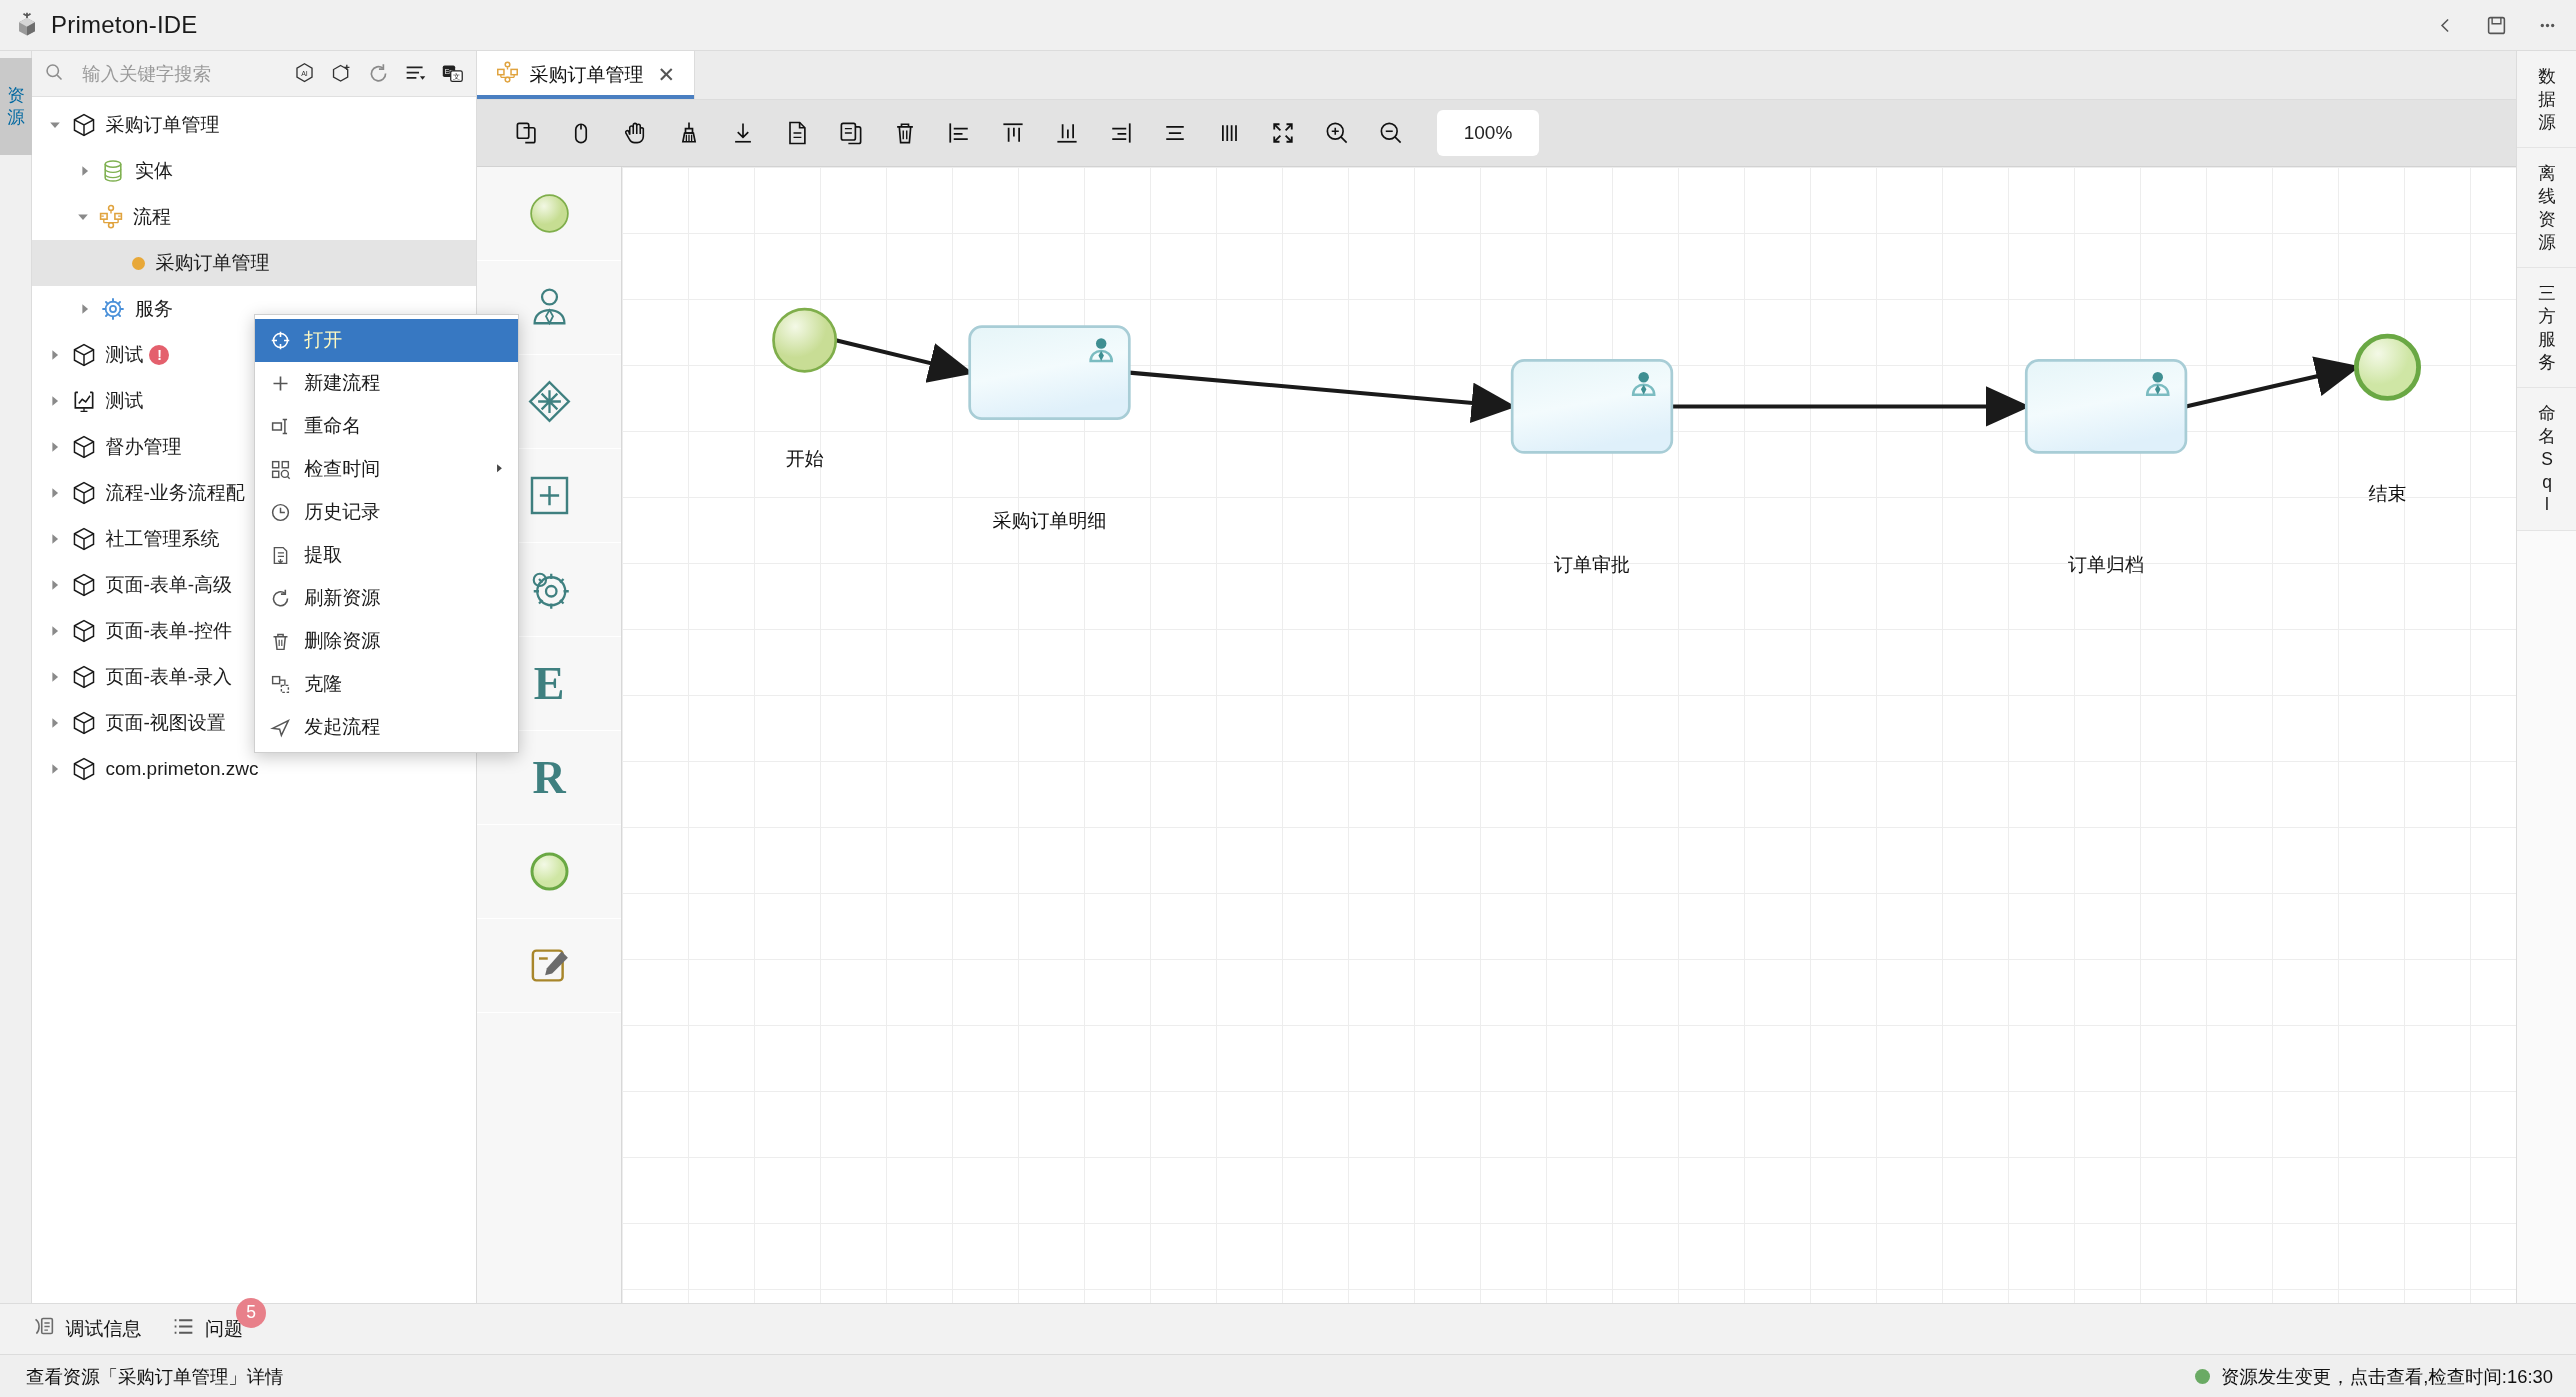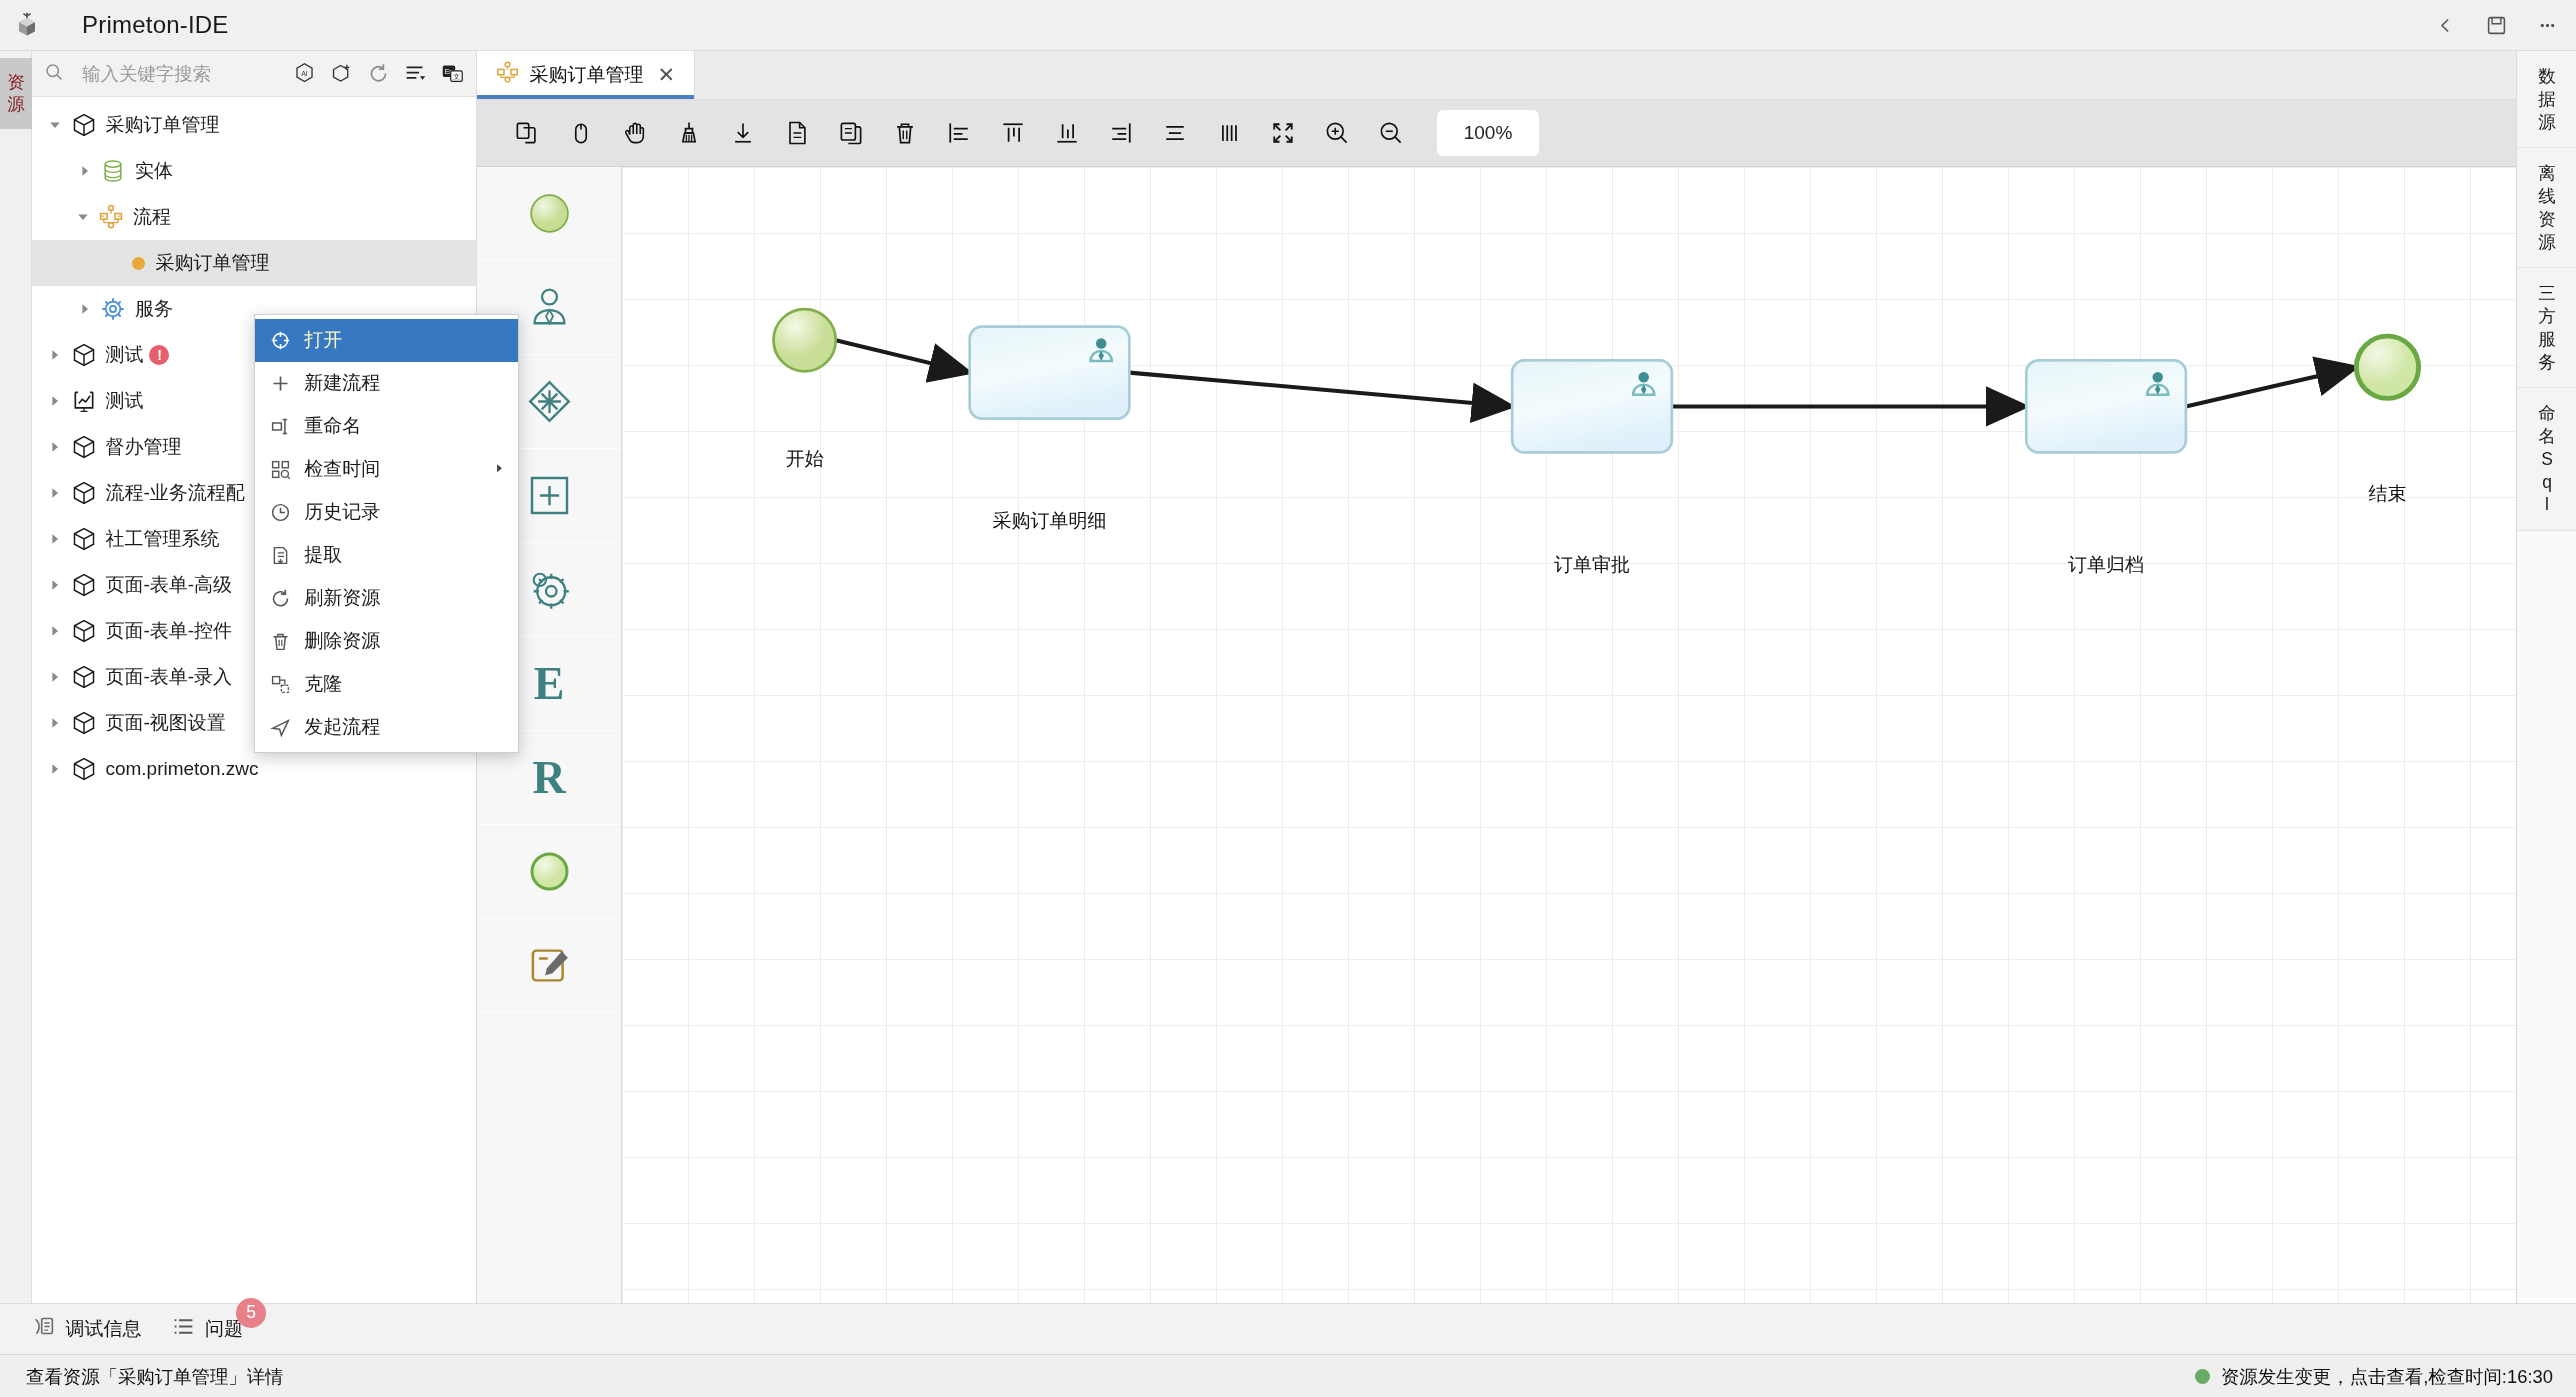--- a/index.html
+++ b/index.html
@@ -9,37 +9,36 @@
     background: #ffffff;
     overflow: hidden;
   }
   #app { position: relative; width: 2576px; height: 1398px; display: flex; flex-direction: column; }
 
   
   .titlebar {
     height: 51px; background: #f0f0f0; border-bottom: 0.9px solid #dcdcdc;
     display: flex; align-items: center; padding: 0 12.3px; flex: 0 0 51px;
     position: relative;
-    gap: 31px;
   }
   .app-logo { width: 30px; height: 30px; margin-right: 8.8px; flex: 0 0 30px; }
   .app-title { font-size: 24px; color: #1a1a1a; letter-spacing: 0.2px; }
   .win-ctrls { position: absolute; right: 16px; top: 0; height: 51px; display: flex; align-items: center; gap: 24.6px; }
   .win-btn { width: 26px; height: 26px; display: flex; align-items: center; justify-content: center; cursor: pointer; color: #555; }
 
   
   .bodyrow { flex: 1 1 auto; display: flex; min-height: 0; }
 
   
   .leftstrip {
     width: 32px; flex: 0 0 32px; background: #f0f0f0; border-right: 0.9px solid #dcdcdc;
     padding-top: 7px;
   }
   .vtab {
-    width: 32px; padding: 13px 0; font-size: 17.5px; color: #7f1d1d; text-align: center;
+    width: 32px; padding: 26px 0; font-size: 17.5px; color: #0369a1; text-align: center;
     line-height: 1.28; cursor: pointer; writing-mode: horizontal-tb; background: #c9c9c9;
   }
 
   
   .explorer {
     width: 445px; flex: 0 0 445px; background: #ffffff; border-right: 0.9px solid #dcdcdc;
     display: flex; flex-direction: column; min-height: 0;
   }
   .searchbar {
     height: 46px; flex: 0 0 46px; background: #f2f2f2; border-bottom: 0.9px solid #e0e0e0;

